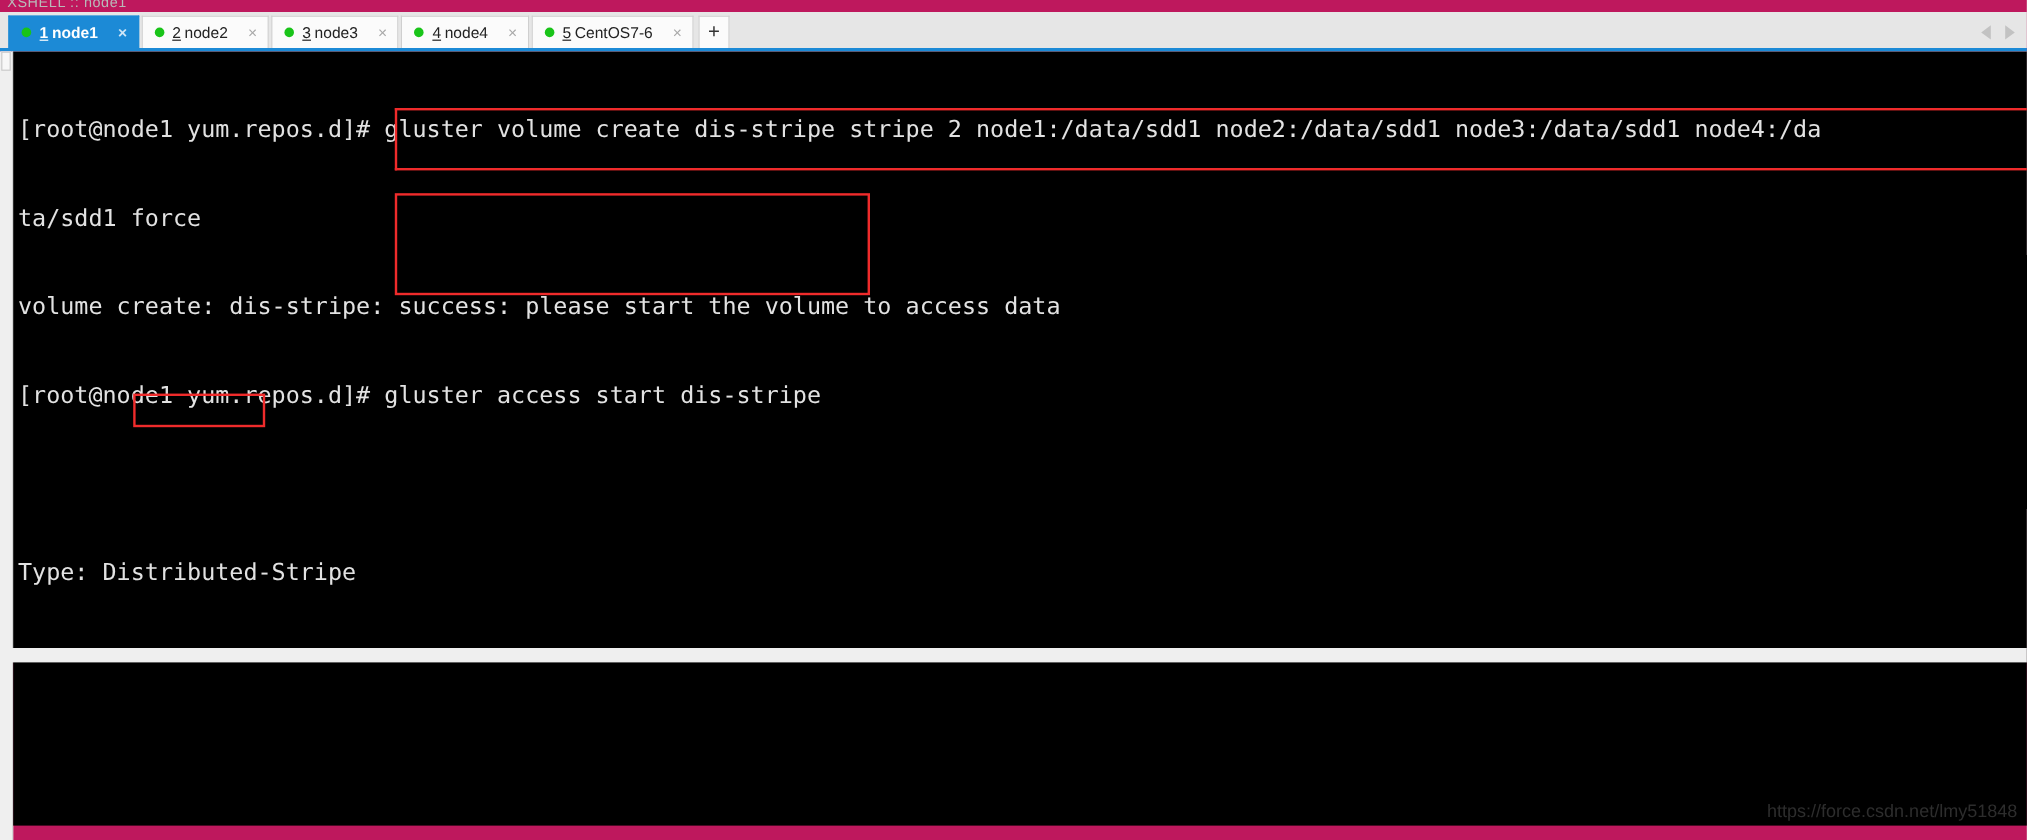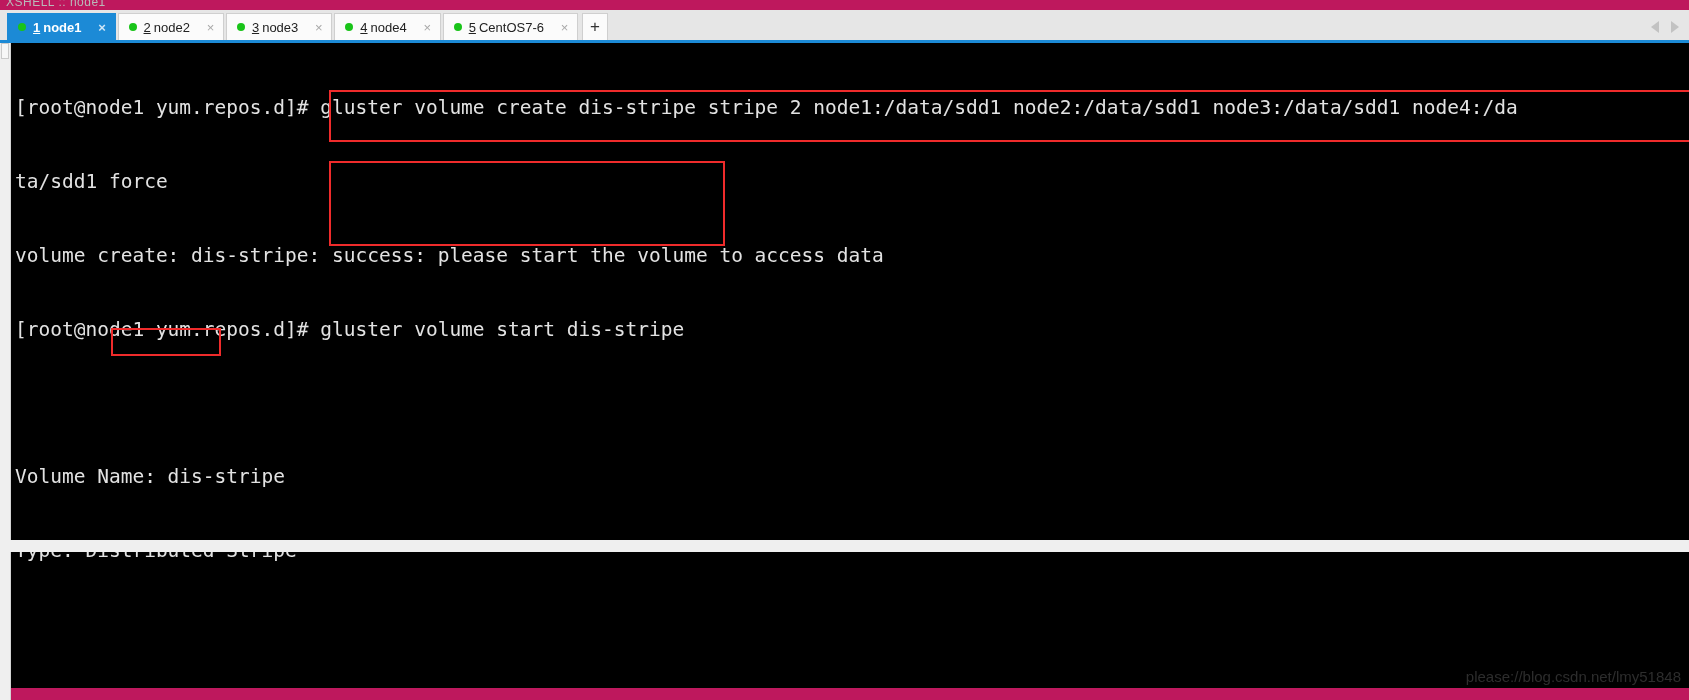--- a/index.html
+++ b/index.html
@@ -272,23 +272,22 @@
     <div class="leftgutter">
       <div class="thumb"></div>
     </div>
 
     <div class="screen">
 
       <div class="lines">
         <div class="line">[root@node1 yum.repos.d]# gluster volume create dis-stripe stripe 2 node1:/data/sdd1 node2:/data/sdd1 node3:/data/sdd1 node4:/da</div>
         <div class="line">ta/sdd1 force</div>
         <div class="line">volume create: dis-stripe: success: please start the volume to access data</div>
-        <div class="line">[root@node1 yum.repos.d]# gluster volume start dis-stripe</div>
+        <div class="line">[root@node1 yum.repos.d]# gluster access start dis-stripe</div>
         <div class="line"></div>
-        <div class="line">Volume Name: dis-stripe</div>
         <div class="line">Type: Distributed-Stripe</div>
         
         
         
         
         
         
         
         
         
@@ -296,19 +295,19 @@
         
         
         
         
       </div>
 
       <div class="redbox" id="rb-create"></div>
       <div class="redbox" id="rb-startinfo"></div>
       <div class="redbox" id="rb-status"></div>
 
-      <div class="watermark">please://blog.csdn.net/lmy51848</div>
+      <div class="watermark">https://force.csdn.net/lmy51848</div>
     </div>
 
     <div class="bottomstrip"></div>
   </div>
 
 </div>
 
 </body></html>

